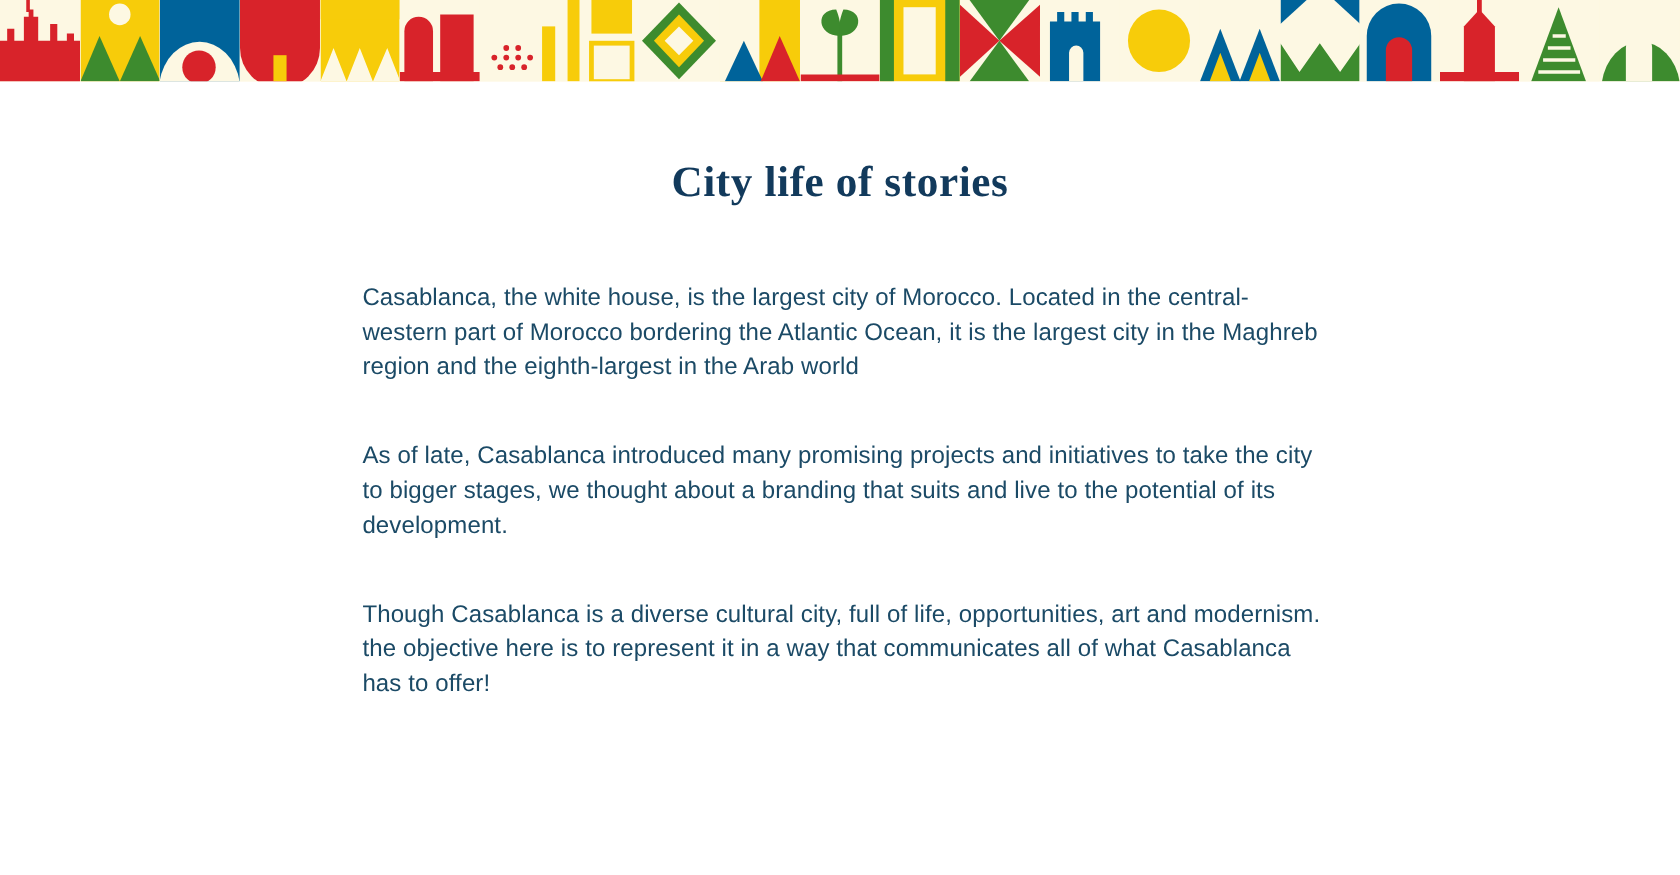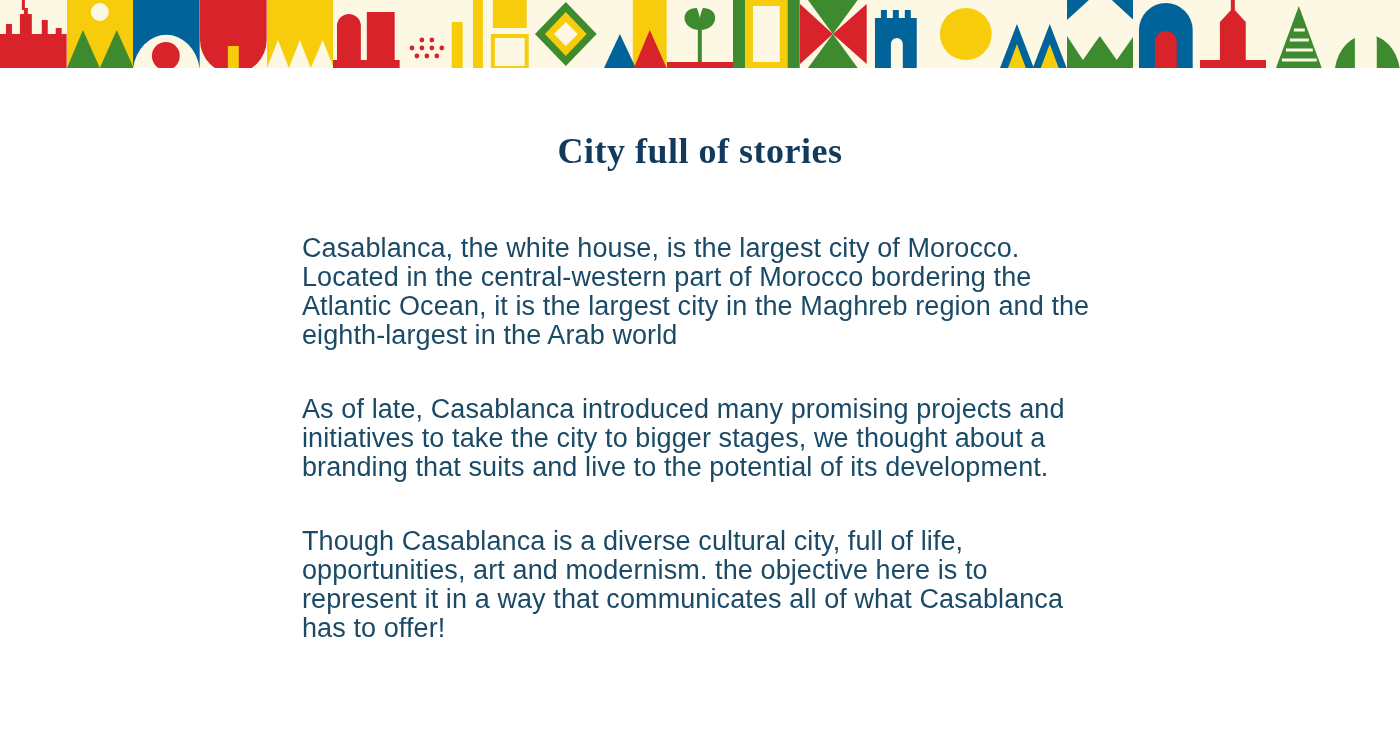--- a/index.html
+++ b/index.html
@@ -53,21 +53,21 @@
     padding: 0;
   }
   .body-block {
     width: 800px;
     margin: 0 auto;
     margin-left: 302px;
     padding-top: 62px;
   }
   .para {
     font-family: "Liberation Sans", sans-serif;
-    font-size: 27px;
+    font-size: 20px;
     line-height: 29px;
     color: #1b4a66;
     margin: 0 0 45px 0;
     max-width: 800px;
     letter-spacing: 0.1px;
   }
   .para:last-child { margin-bottom: 0; }
 </style>
 </head>
 <body>
@@ -263,20 +263,20 @@
       <svg viewBox="0 0 67 68" preserveAspectRatio="none">
         <rect width="67" height="68" fill="#fdf8e3"></rect>
         <path d="M2 68 A33 40 0 0 1 67 68 Z" fill="#3d8b2e"></path>
         <path d="M22 68 L22 40 A11 12 0 0 1 44 40 L44 68 Z" fill="#fdf8e3"></path>
       </svg>
     </div>
   </div>
 </div>
 
 <div class="content">
-  <h1 class="page-title">City full of stories</h1>
+  <h1 class="page-title">City life of stories</h1>
 
   <div class="body-block">
     <p class="para">Casablanca, the white house, is the largest city of Morocco. Located in the central-western part of Morocco bordering the Atlantic Ocean, it is the largest city in the Maghreb region and the eighth-largest in the Arab world</p>
     <p class="para">As of late, Casablanca introduced many promising projects and initiatives to take the city to bigger stages, we thought about a branding that suits and live to the potential of its development.</p>
     <p class="para">Though Casablanca is a diverse cultural city, full of life, opportunities, art and modernism. the objective here is to represent it in a way that communicates all of what Casablanca has to offer!</p>
   </div>
 </div>
 
 </body></html>

